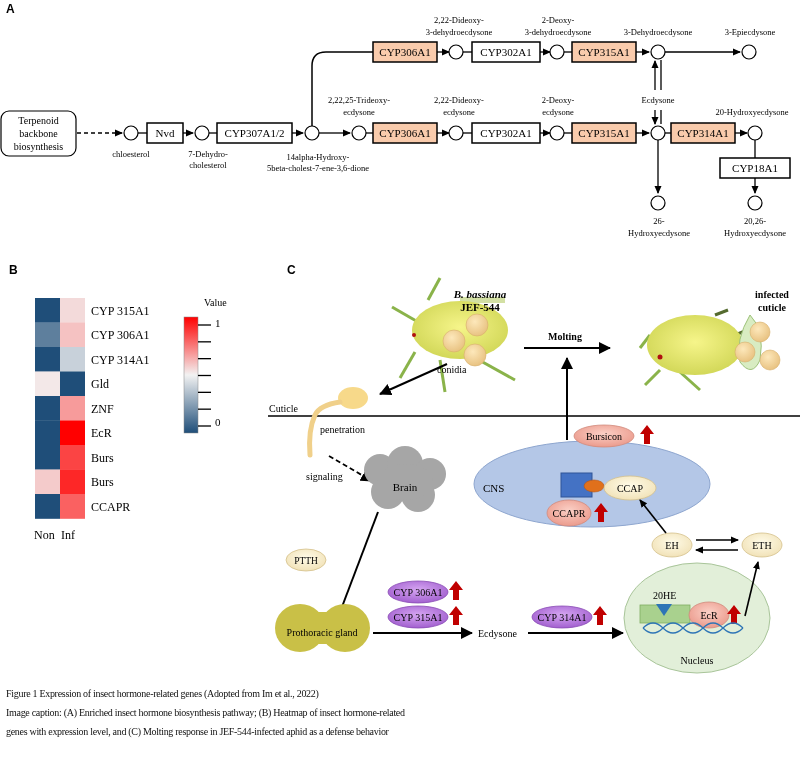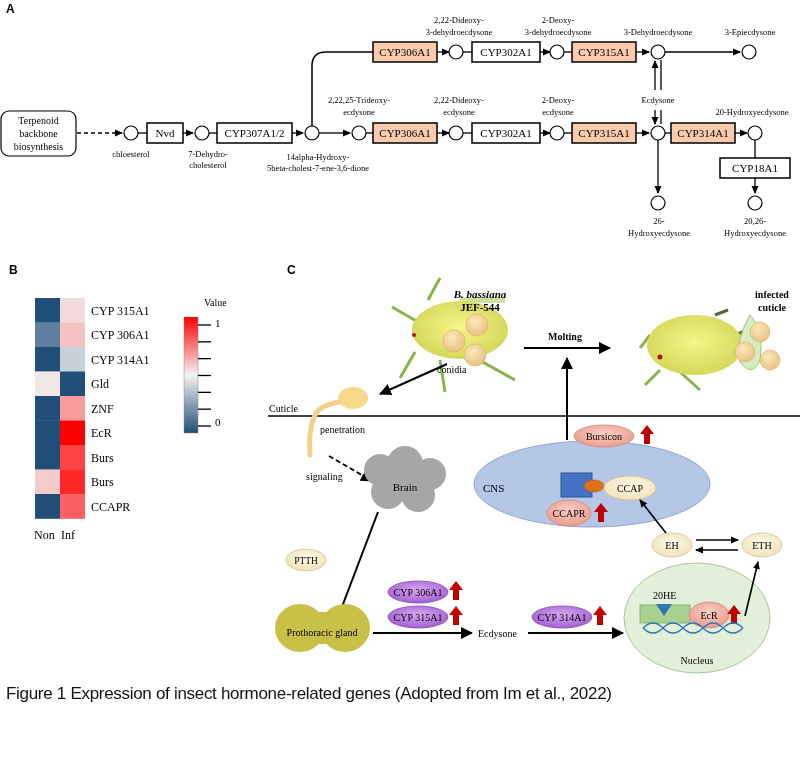--- a/index.html
+++ b/index.html
@@ -1,19 +1,19 @@
 <!DOCTYPE html>
 <html><head>
 <meta charset="utf-8">
 <style>
   html, body { margin: 0; padding: 0; background: #ffffff; }
   body { width: 800px; height: 773px; position: relative; overflow: hidden; font-family: "Liberation Serif", serif; color: #111; }
   svg text { font-family: "Liberation Serif", serif; }
   .panel-label { font-family: "Liberation Sans", sans-serif; font-weight: bold; font-size: 12px; }
-  .caption { position: absolute; left: 6px; top: 684px; width: 790px; font-family: Liberation Sans, sans-serif; font-size: 17px; line-height: 19px; letter-spacing: -0.3px; }
+  .caption { position: absolute; left: 6px; top: 684px; width: 790px; font-family: Liberation Serif, serif; font-size: 10px; line-height: 19px; letter-spacing: -0.3px; }
   .caption div { white-space: nowrap; }
 </style>
 </head>
 <body>
 
 <svg width="800" height="680" viewBox="0 0 800 680" xmlns="http://www.w3.org/2000/svg" style="position:absolute;left:0;top:0">
   <defs>
     <marker id="arr" markerWidth="8" markerHeight="8" refX="7" refY="4" orient="auto" markerUnits="userSpaceOnUse">
       <path d="M0,0.5 L8,4 L0,7.5 Z" fill="#000"></path>
     </marker>
@@ -319,13 +319,15 @@
     <path d="M731,624 L731,614 L727,614 L734,605 L741,614 L737,614 L737,624 Z" fill="#c00000"></path>
     <path d="M643,628 Q653,618 663,628 T683,628 T703,628 T723,628 T743,628" fill="none" stroke="#2e75b6" stroke-width="1.2"></path>
     <path d="M643,628 Q653,638 663,628 T683,628 T703,628 T723,628 T743,628" fill="none" stroke="#2e75b6" stroke-width="1.2"></path>
     <text x="697" y="664" font-size="10" text-anchor="middle">Nucleus</text>
     <line x1="745" y1="616" x2="758" y2="562" stroke="#000" stroke-width="1.6" marker-end="url(#arr)"></line>
   </g>
 </svg>
 
 <div class="caption">
   <div>Figure 1 Expression of insect hormone-related genes (Adopted from Im et al., 2022)</div>
+  <div>Image caption: (A) Enriched insect hormone biosynthesis pathway; (B) Heatmap of insect hormone-related</div>
+  <div>genes with expression level, and (C) Molting response in JEF-544-infected aphid as a defense behavior</div>
 </div>
 
 </body></html>

